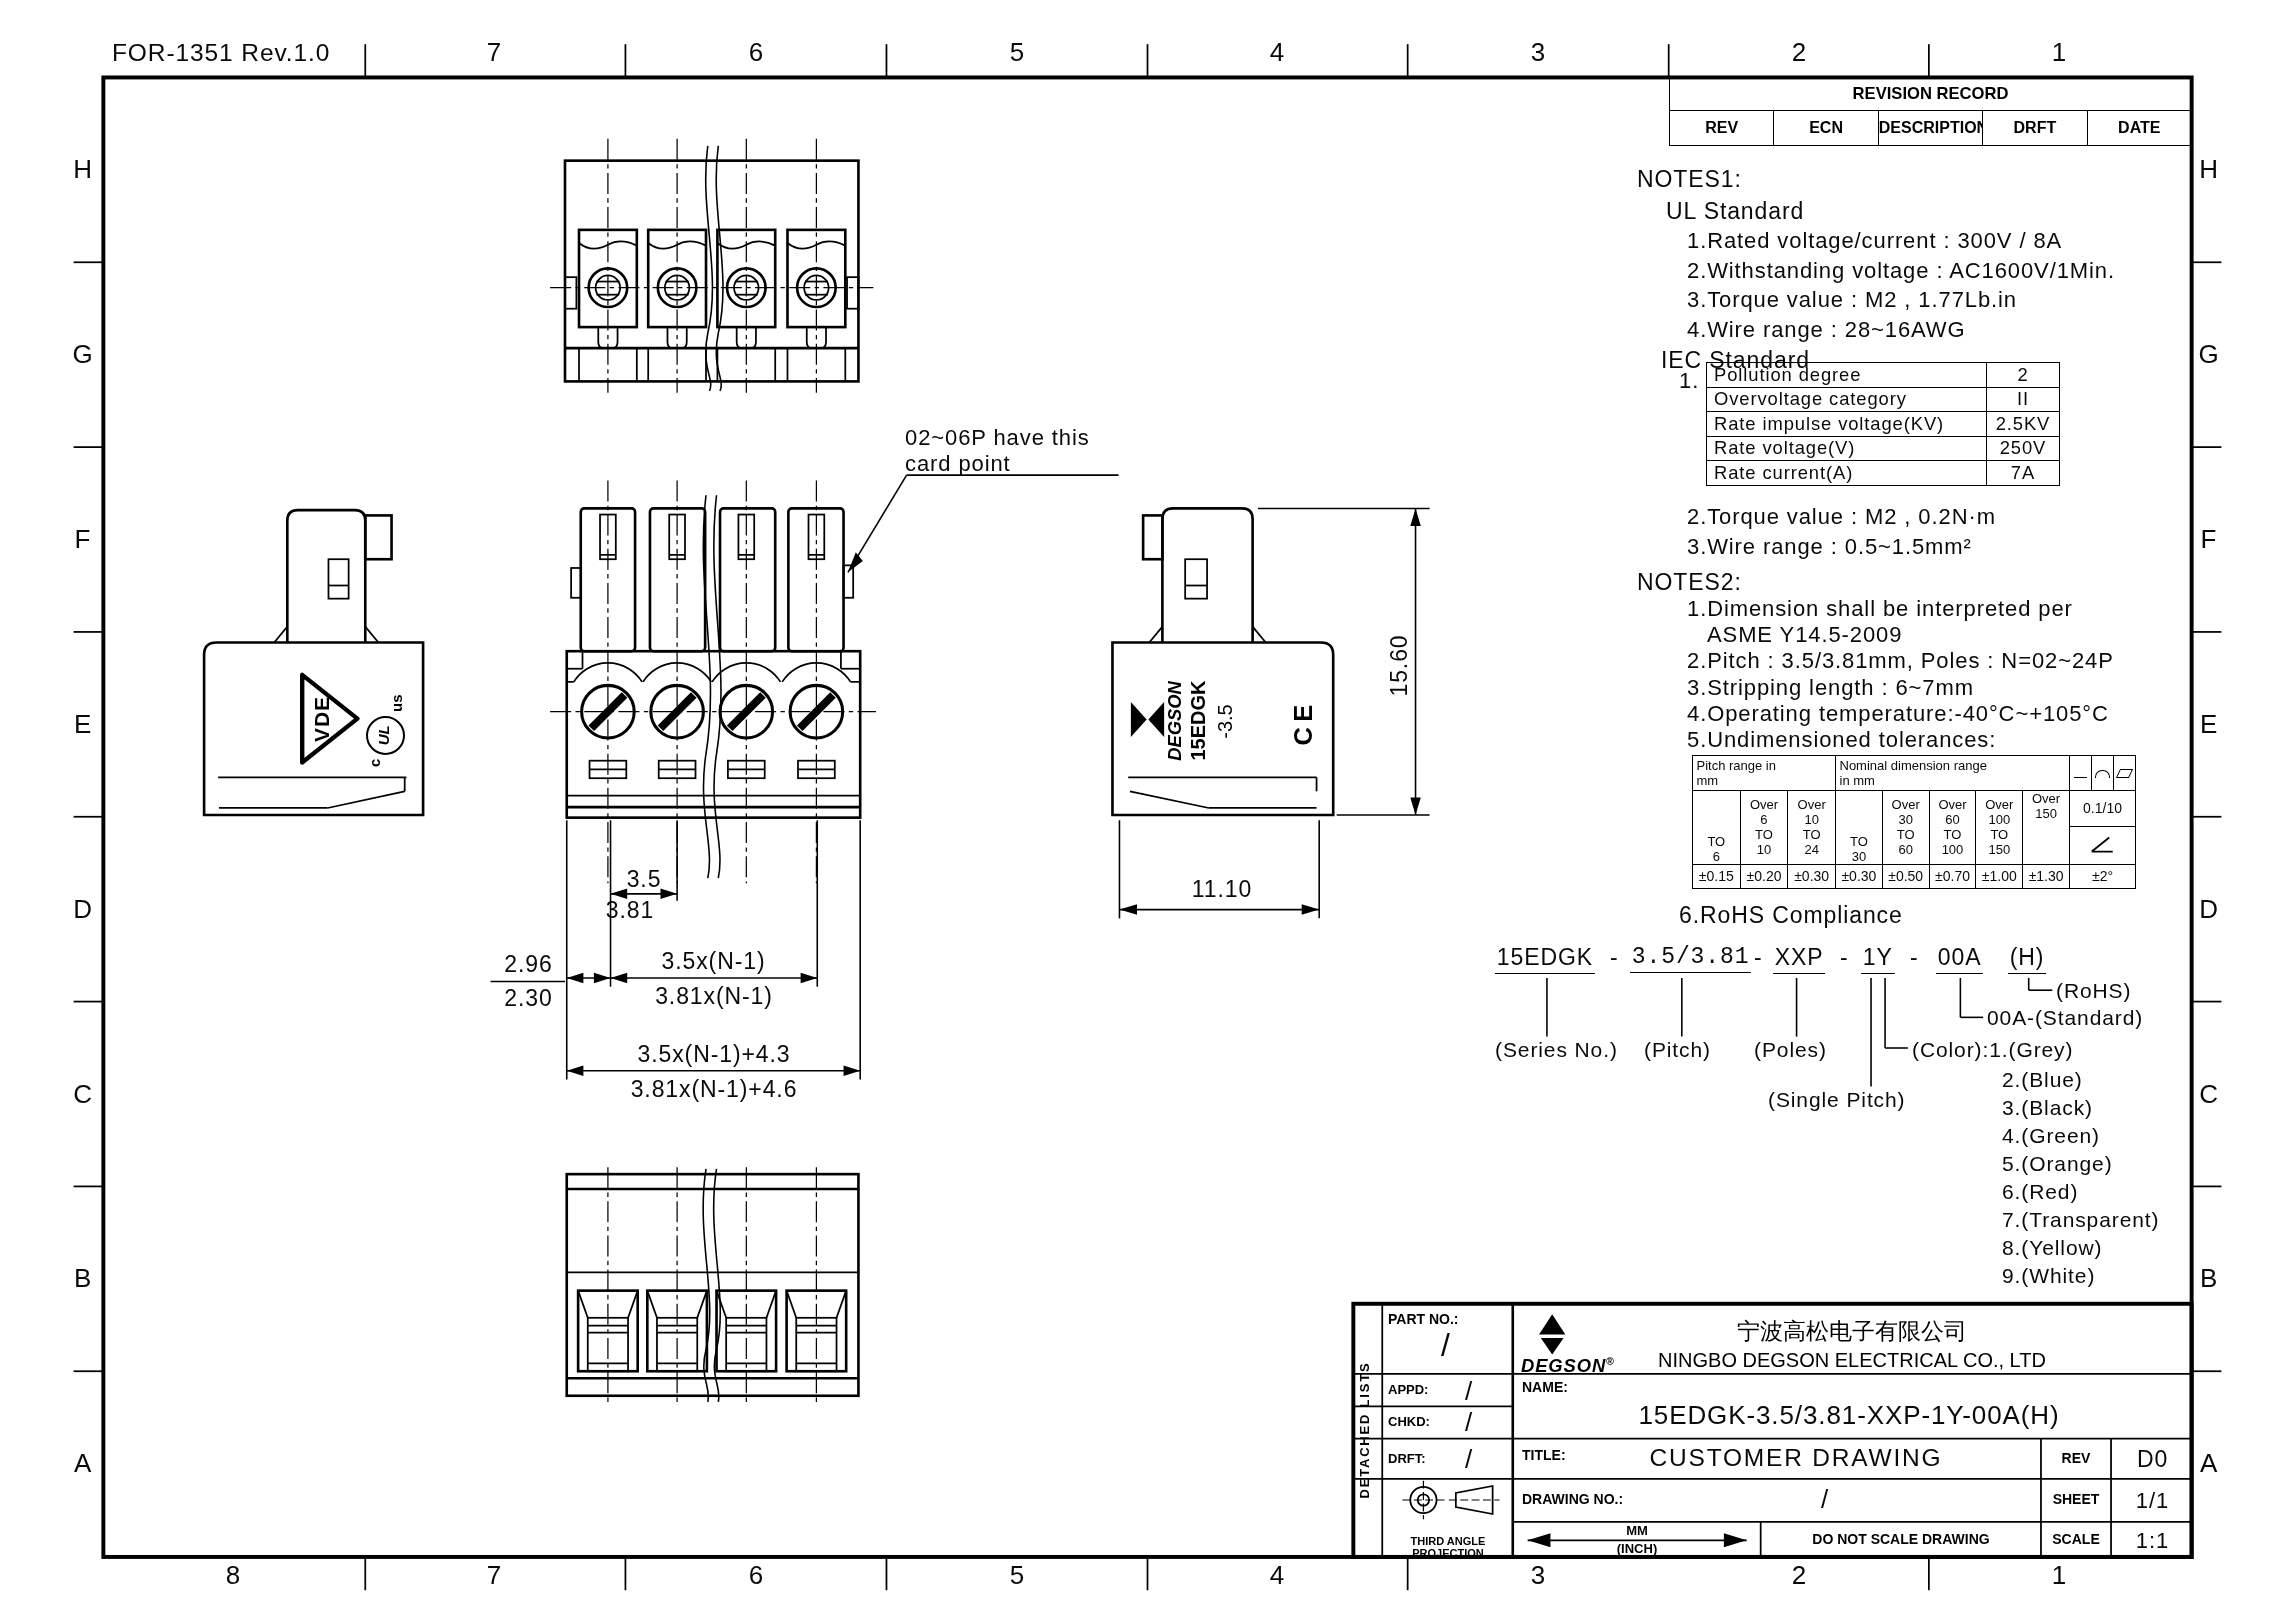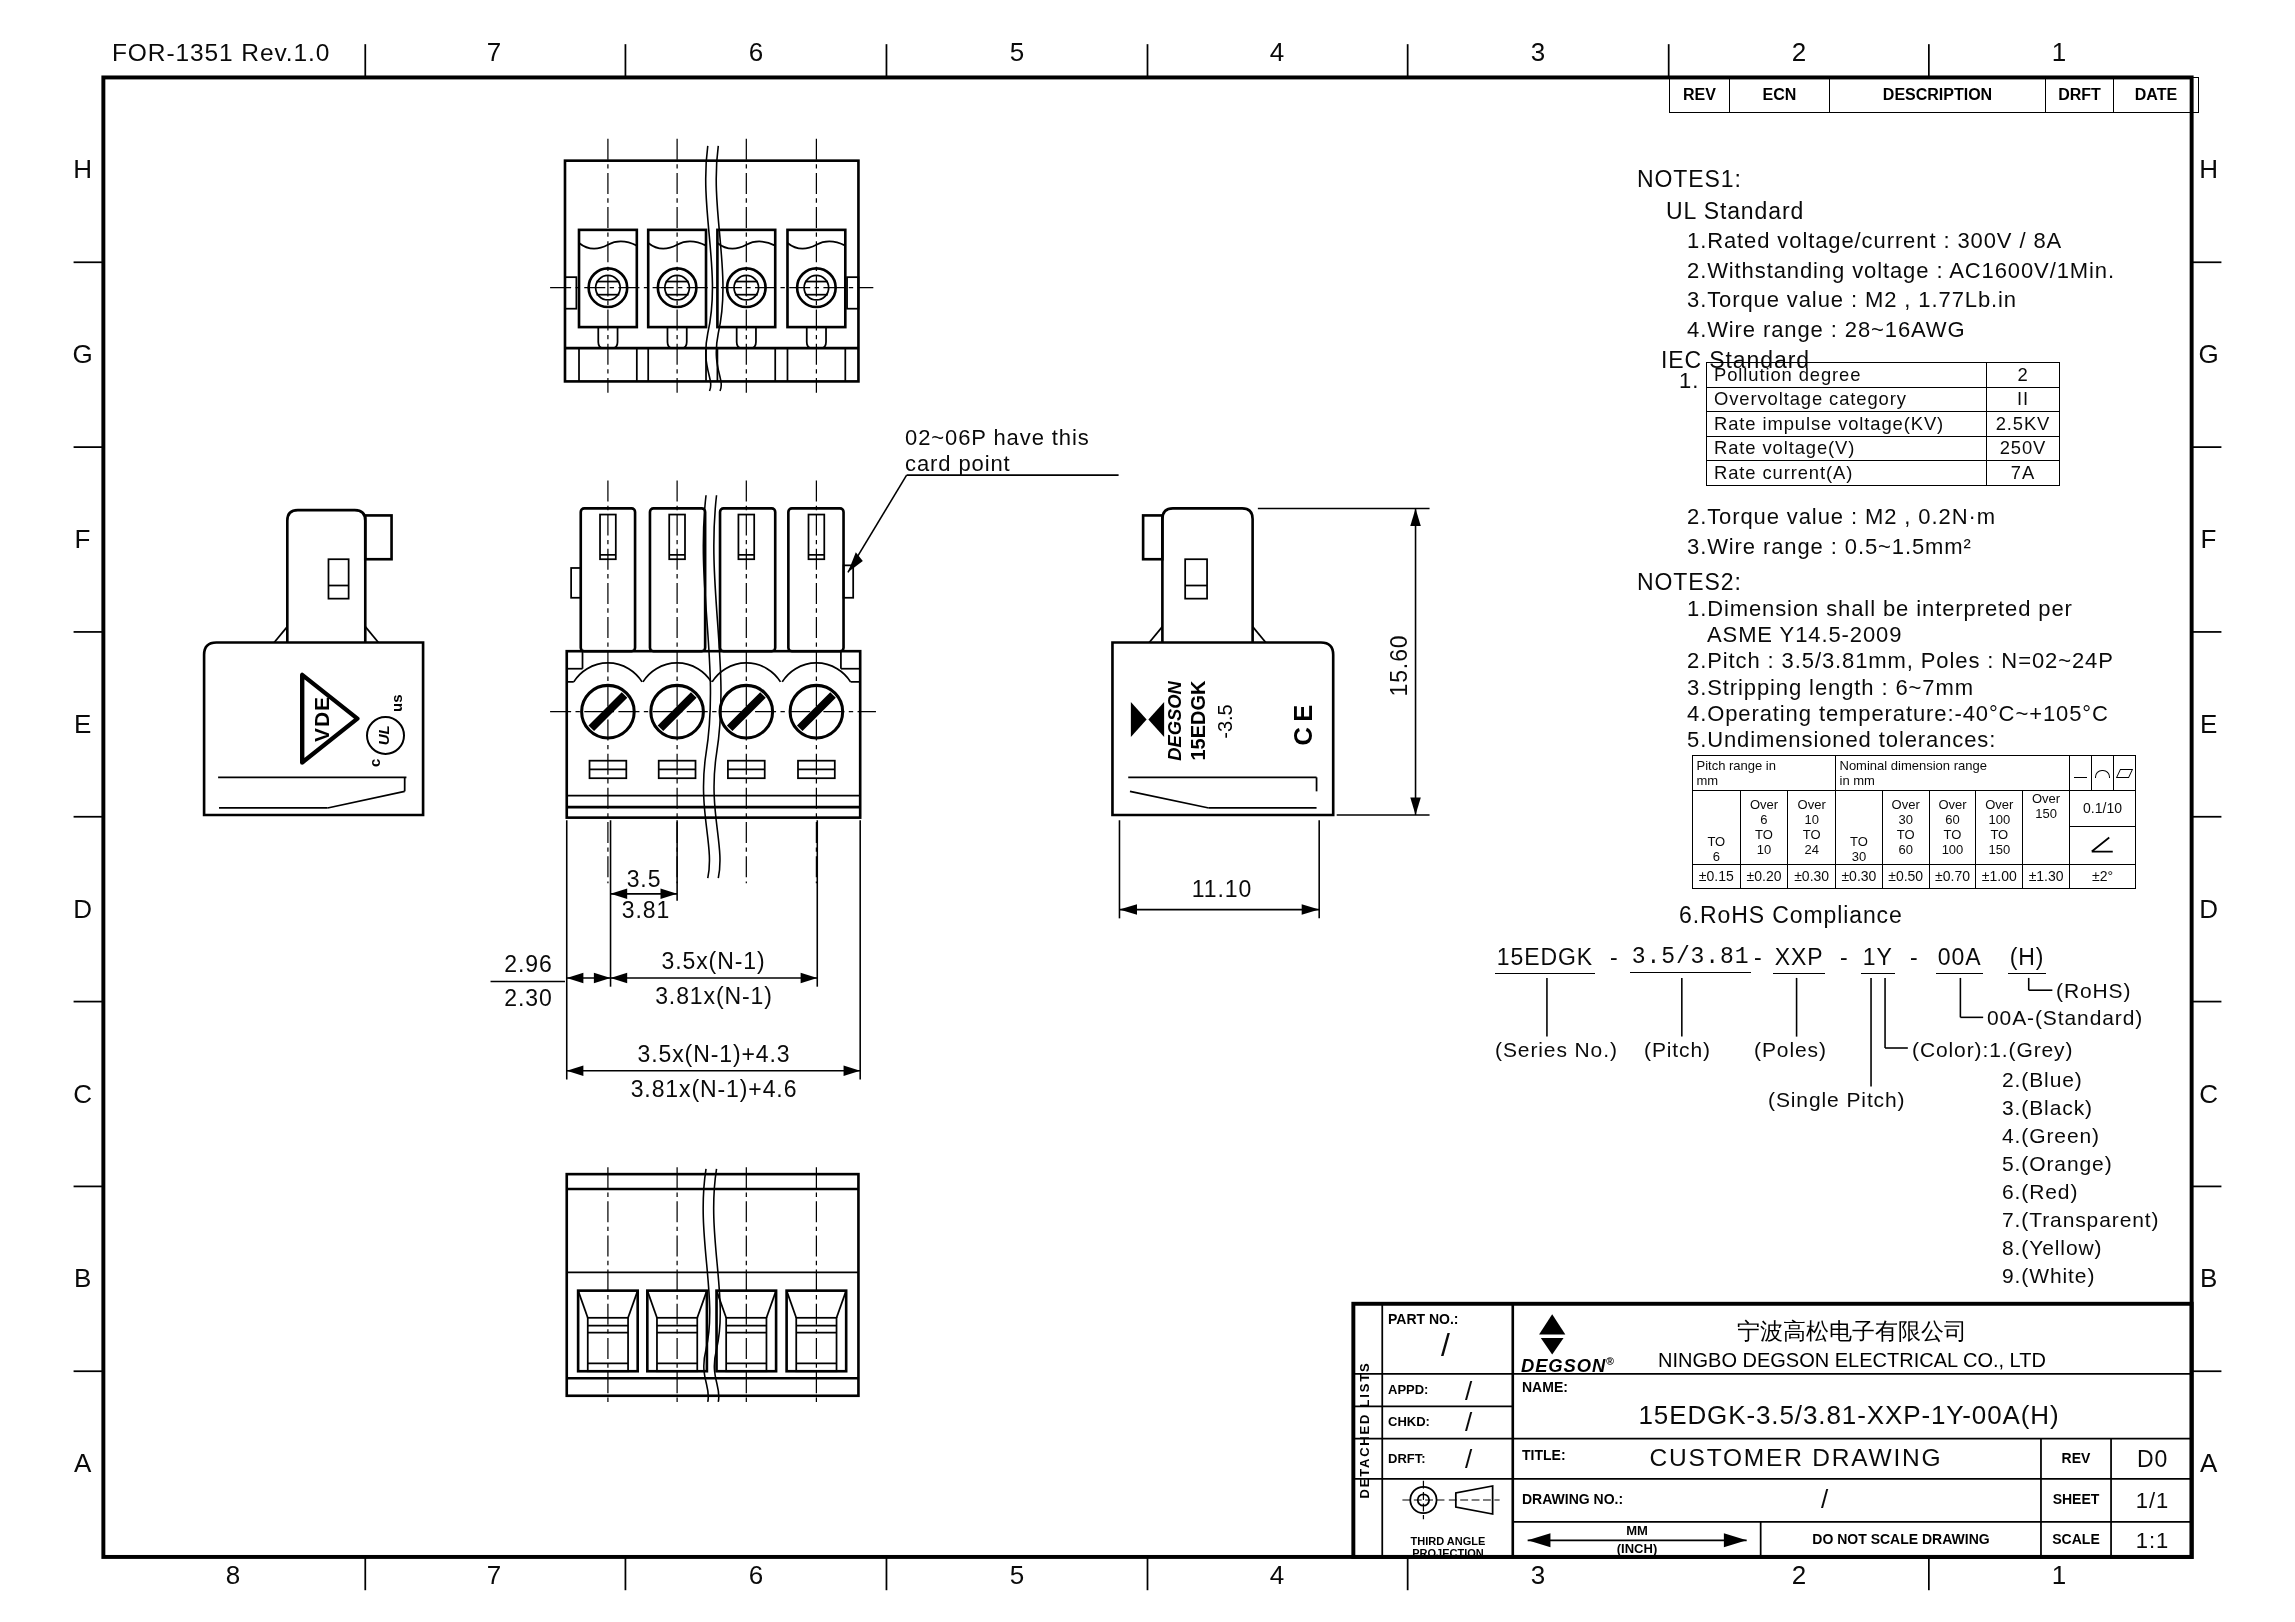--- a/index.html
+++ b/index.html
@@ -382,20 +382,23 @@
 <div class="abs cad ctr" style="left:2196px;top:339px;width:26px;font-size:26px;">G</div>
 <div class="abs cad ctr" style="left:2196px;top:524px;width:26px;font-size:26px;">F</div>
 <div class="abs cad ctr" style="left:2196px;top:709px;width:26px;font-size:26px;">E</div>
 <div class="abs cad ctr" style="left:2196px;top:894px;width:26px;font-size:26px;">D</div>
 <div class="abs cad ctr" style="left:2196px;top:1079px;width:26px;font-size:26px;">C</div>
 <div class="abs cad ctr" style="left:2196px;top:1263px;width:26px;font-size:26px;">B</div>
 <div class="abs cad ctr" style="left:2196px;top:1448px;width:26px;font-size:26px;">A</div>
 
 <table class="grid abs" style="left:1669px;top:77px;width:523px;">
   <tbody>
+      <tr style="height:33px;">
+    <td colspan="5" class="ctr b" style="font-size:16.6px;">REVISION RECORD</td>
+  </tr>
   <tr style="height:35px;">
     <td class="ctr b" style="width:59px;font-size:16px;">REV</td>
     <td class="ctr b" style="width:99px;font-size:16px;">ECN</td>
     <td class="ctr b" style="width:215px;font-size:16px;">DESCRIPTION</td>
     <td class="ctr b" style="width:67px;font-size:16px;">DRFT</td>
     <td class="ctr b" style="width:84px;font-size:16px;">DATE</td>
   </tr>
 </tbody>
   </table>
 
@@ -532,21 +535,21 @@
 <div class="abs cad" style="left:2002px;top:1152px;font-size:21px;">5.(Orange)</div>
 <div class="abs cad" style="left:2002px;top:1180px;font-size:21px;">6.(Red)</div>
 <div class="abs cad" style="left:2002px;top:1208px;font-size:21px;">7.(Transparent)</div>
 <div class="abs cad" style="left:2002px;top:1236px;font-size:21px;">8.(Yellow)</div>
 <div class="abs cad" style="left:2002px;top:1264px;font-size:21px;">9.(White)</div>
 
 <div class="abs cad" style="left:905px;top:425px;font-size:22px;">02~06P have this</div>
 <div class="abs cad" style="left:905px;top:451px;font-size:22px;">card point</div>
 
 <div class="abs cad ctr" style="left:609px;top:866px;width:70px;font-size:23px;">3.5</div>
-<div class="abs cad ctr" style="left:609px;top:897px;width:74px;font-size:23px;">3.81</div>
+<div class="abs cad ctr" style="left:593px;top:897px;width:74px;font-size:23px;">3.81</div>
 <div class="abs cad ctr" style="left:491px;top:951px;width:75px;font-size:23px;">2.96</div>
 <div class="abs cad ctr" style="left:491px;top:985px;width:75px;font-size:23px;">2.30</div>
 <div class="abs cad ctr" style="left:626px;top:948px;width:175px;font-size:23px;">3.5x(N-1)</div>
 <div class="abs cad ctr" style="left:624px;top:983px;width:180px;font-size:23px;">3.81x(N-1)</div>
 <div class="abs cad ctr" style="left:624px;top:1041px;width:180px;font-size:23px;">3.5x(N-1)+4.3</div>
 <div class="abs cad ctr" style="left:621px;top:1076px;width:186px;font-size:23px;">3.81x(N-1)+4.6</div>
 <div class="abs cad ctr rot" style="left:1355px;top:652px;width:88px;font-size:23px;">15.60</div>
 <div class="abs cad ctr" style="left:1178px;top:876px;width:88px;font-size:23px;">11.10</div>
 
 <div class="abs ctr rot b" style="left:291px;top:707px;width:61px;font-size:21px;letter-spacing:0.9px;">VDE</div>

